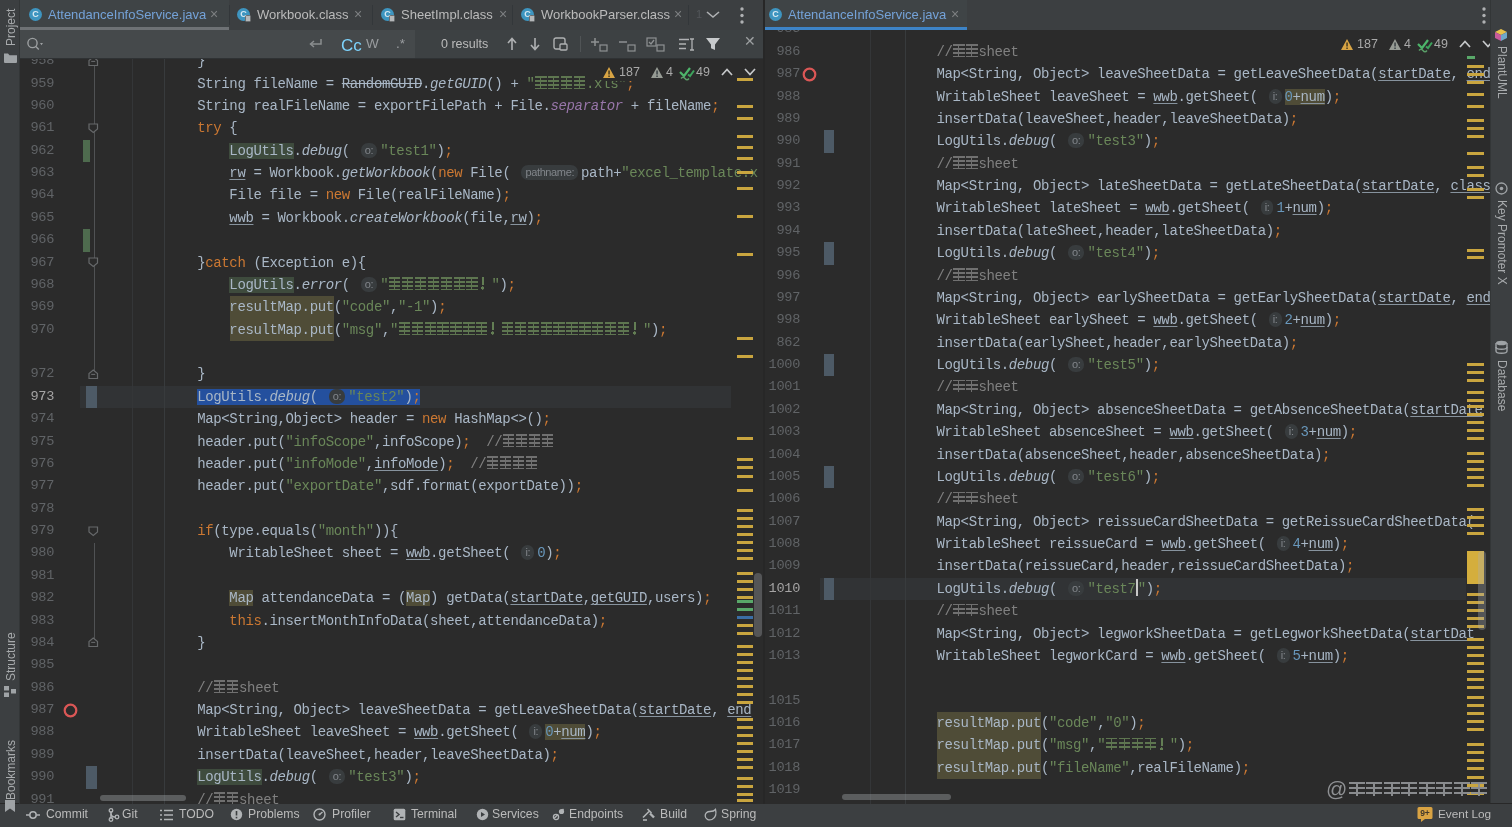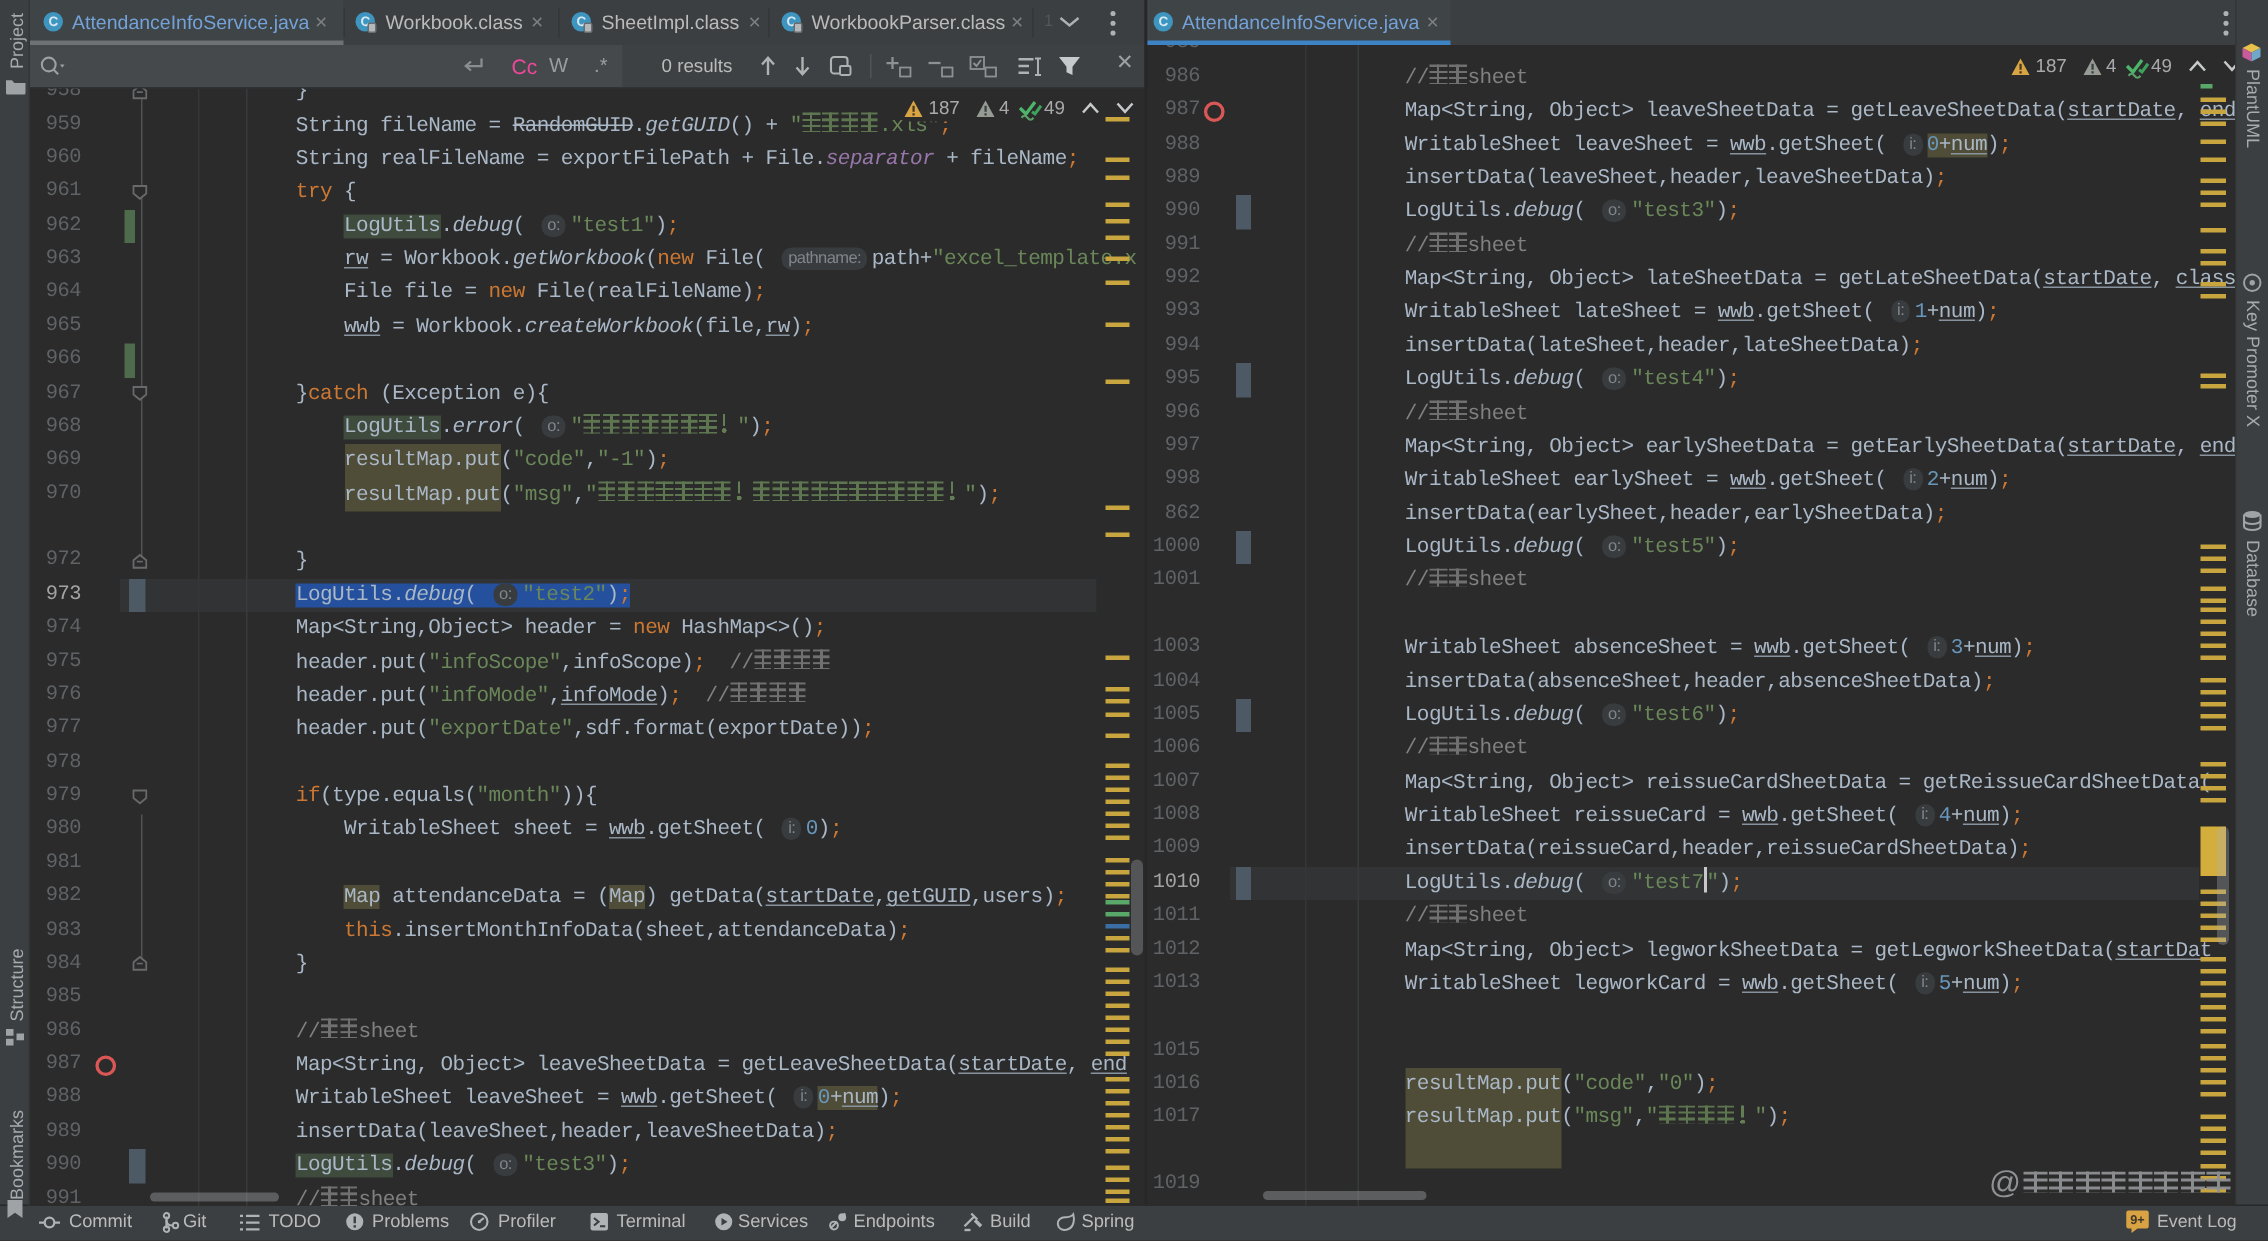--- a/index.html
+++ b/index.html
@@ -84,21 +84,21 @@
   </svg>
 <svg style="left:26px;top:37px" width="18" height="15">
     <circle cx="6.5" cy="6" r="4.6" stroke="#9da0a2" stroke-width="1.4" fill="none"></circle>
     <path d="M9.8 9.5l3 3" stroke="#9da0a2" stroke-width="1.4"></path>
     <path d="M14 6l3 0-1.5 2.2z" fill="#9da0a2"></path>
   </svg>
 <svg style="left:308px;top:38px" width="16" height="12">
     <path d="M13 1v5H3" stroke="#8b8e90" stroke-width="1.5" fill="none"></path>
     <path d="M6 3L2.5 6L6 9" stroke="#8b8e90" stroke-width="1.5" fill="none"></path>
   </svg>
-<div class="abs" style="left:341px;top:36px;font-size:14px;color:#ec4899">Cc</div>
+<div class="abs" style="left:341px;top:36px;font-size:17px;color:#7dd3fc">Cc</div>
 <div class="abs" style="left:366px;top:36px;font-size:13.5px;color:#9a9da0">W</div>
 <div class="abs" style="left:396px;top:36px;font-size:13.5px;color:#9a9da0">.*</div>
 <div class="abs" style="left:441px;top:36.5px;font-size:12.5px;color:#bbbbbb">0 results</div>
 <svg style="left:506px;top:37px" width="12" height="14">
     <path d="M6 13V2M2 6l4-4.5L10 6" stroke="#afb1b3" stroke-width="1.6" fill="none"></path>
   </svg>
 <svg style="left:529px;top:37px" width="12" height="14">
     <path d="M6 1v11M2 8l4 4.5L10 8" stroke="#afb1b3" stroke-width="1.6" fill="none"></path>
   </svg>
 <svg style="left:553px;top:37px" width="15" height="14">
@@ -446,20 +446,24 @@
       <div class="code" style="left:107.3px">        insertData(earlySheet,header,earlySheetData)<span class="k">;</span></div>
     </div>
     <div class="row" style="top:324.025px">
       <div class="num" style="left:0px;width:35px">1000</div>
       <div class="code" style="left:107.3px">        LogUtils.<span class="di">debug</span>( <span class="h">o:</span><span class="s">"test5"</span>)<span class="k">;</span></div>
     </div>
     <div class="row" style="top:346.4px">
       <div class="num" style="left:0px;width:35px">1001</div>
       <div class="code" style="left:107.3px"><span class="c">        //<i class="g"></i><i class="g"></i>sheet</span></div>
     </div>
+    <div class="row" style="top:368.775px">
+      <div class="num" style="left:0px;width:35px">1002</div>
+      <div class="code" style="left:107.3px">        Map&lt;String, Object&gt; absenceSheetData = getAbsenceSheetData(<span class="u">startDate</span></div>
+    </div>
     <div class="row" style="top:391.15px">
       <div class="num" style="left:0px;width:35px">1003</div>
       <div class="code" style="left:107.3px">        WritableSheet absenceSheet = <span class="u">wwb</span>.getSheet( <span class="h">i:</span><span class="n">3</span>+<span class="u">num</span>)<span class="k">;</span></div>
     </div>
     <div class="row" style="top:413.525px">
       <div class="num" style="left:0px;width:35px">1004</div>
       <div class="code" style="left:107.3px">        insertData(absenceSheet,header,absenceSheetData)<span class="k">;</span></div>
     </div>
     <div class="row" style="top:435.9px">
       <div class="num" style="left:0px;width:35px">1005</div>
@@ -501,20 +505,24 @@
       <div class="num" style="left:0px;width:35px">1015</div>
       <div class="code" style="left:107.3px"></div>
     </div>
     <div class="row" style="top:682.025px">
       <div class="num" style="left:0px;width:35px">1016</div>
       <div class="code" style="left:107.3px">        resultMap.put(<span class="s">"code"</span>,<span class="s">"0"</span>)<span class="k">;</span></div>
     </div>
     <div class="row" style="top:704.4px">
       <div class="num" style="left:0px;width:35px">1017</div>
       <div class="code" style="left:107.3px">        resultMap.put(<span class="s">"msg"</span>,<span class="s">"<i class="g"></i><i class="g"></i><i class="g"></i><i class="g"></i><i class="gp"></i>"</span>)<span class="k">;</span></div>
+    </div>
+    <div class="row" style="top:726.775px">
+      <div class="num" style="left:0px;width:35px">1018</div>
+      <div class="code" style="left:107.3px">        resultMap.put(<span class="s">"fileName"</span>,realFileName)<span class="k">;</span></div>
     </div>
     <div class="row" style="top:749.15px">
       <div class="num" style="left:0px;width:35px">1019</div>
       <div class="code" style="left:107.3px"></div>
     </div>
     <svg style="left:37px;top:36.8375px" width="15" height="15">
       <circle cx="7.5" cy="7.5" r="5.8" stroke="#db5756" stroke-width="2.2" fill="none"></circle>
     </svg>
     <div class="abs" style="left:575px;top:6px;width:152px;height:17px;background:#2b2b2b">
       <svg style="left:0px;top:2px" width="14" height="13">

